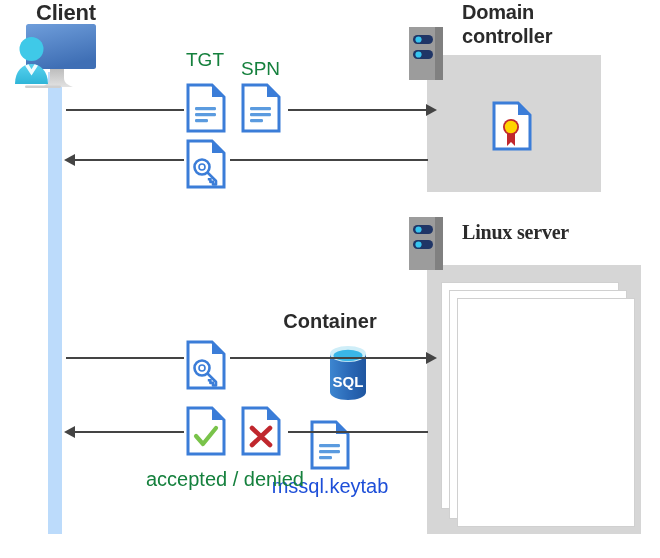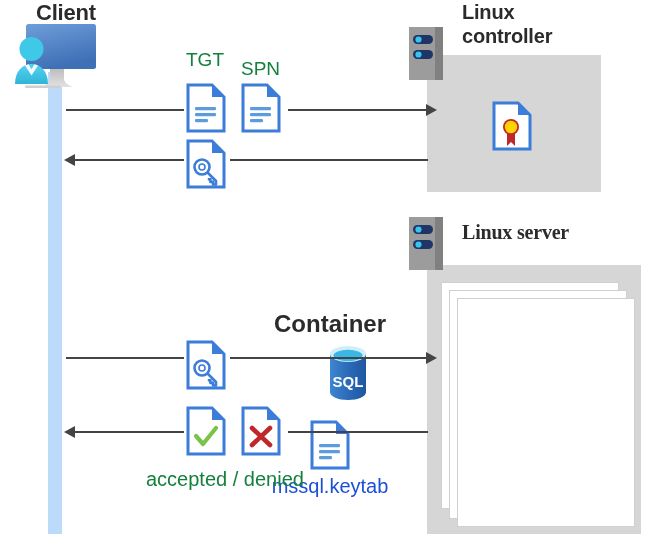--- a/index.html
+++ b/index.html
@@ -41,21 +41,21 @@
     font-size: 20px;
   }
   #linux-title {
     left: 462px; top: 221px;
     font-size: 20px;
     font-family: Liberation Serif, serif;
   }
   #container-title {
     left: 0; right: 0; top: 310px;
     text-align: center;
-    font-size: 24px;
+    font-size: 20px;
     position: absolute;
     font-weight: bold;
     color: #2b2b2b;
   }
 
   
   .plain-label {
     position: absolute;
     color: #15803d;
     font-size: 19px;
@@ -196,21 +196,21 @@
     <svg width="34" height="53" viewBox="0 0 34 53" xmlns="http://www.w3.org/2000/svg">
       <rect x="0" y="0" width="26" height="53" fill="#9c9c9c"></rect>
       <rect x="26" y="0" width="8" height="53" fill="#808080"></rect>
       <rect x="4" y="8" width="20" height="9" rx="4.5" fill="#1f3566"></rect>
       <circle cx="9.5" cy="12.5" r="3.1" fill="#36c5f0"></circle>
       <rect x="4" y="23" width="20" height="9" rx="4.5" fill="#1f3566"></rect>
       <circle cx="9.5" cy="27.5" r="3.1" fill="#36c5f0"></circle>
     </svg>
   </div>
 
-  <div class="title-bold" id="dc-title">Linux
+  <div class="title-bold" id="dc-title">Domain
 controller</div>
 
   <div class="abs" id="doc-cert">
     <svg width="40" height="50" viewBox="0 0 40 50" xmlns="http://www.w3.org/2000/svg">
       <path d="M2 2 h24 l12 12 v34 h-36 z" fill="#ffffff" stroke="#3b7dd8" stroke-width="3"></path>
       <path d="M26 2 l12 12 h-12 z" fill="#3b7dd8"></path>
 
       <path d="M15 30 l0 15 l4 -4 l4 4 l0 -15 z" fill="#c0272d"></path>
       <circle cx="19" cy="26" r="8" fill="#c0272d"></circle>
       <circle cx="19" cy="26" r="6.2" fill="#ffd400"></circle>

